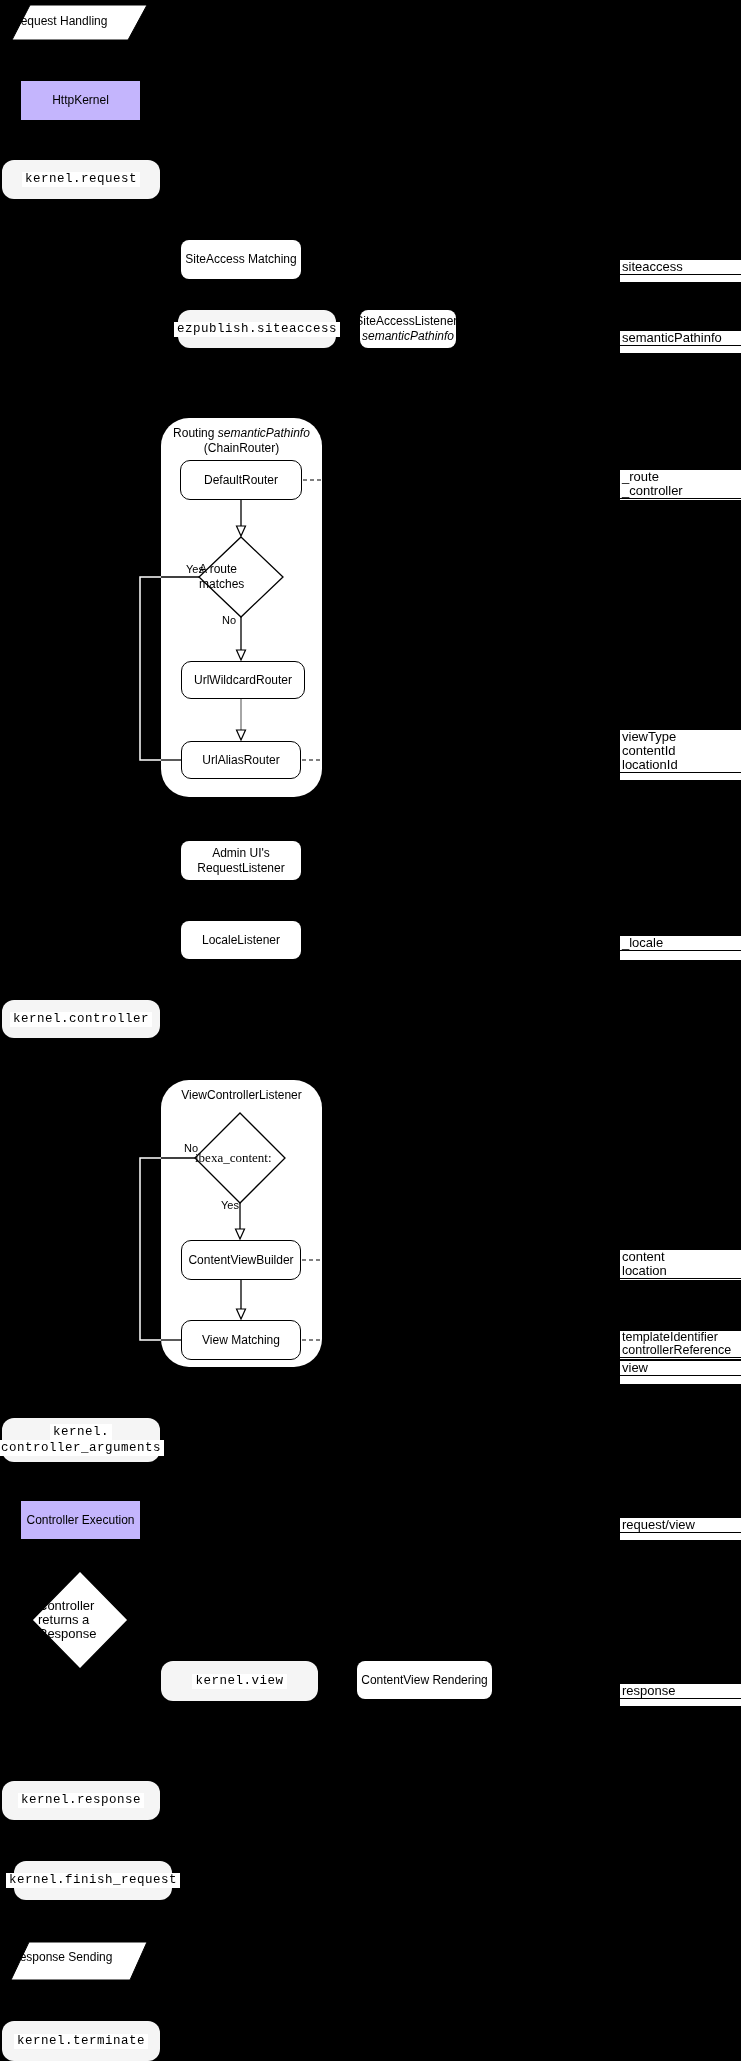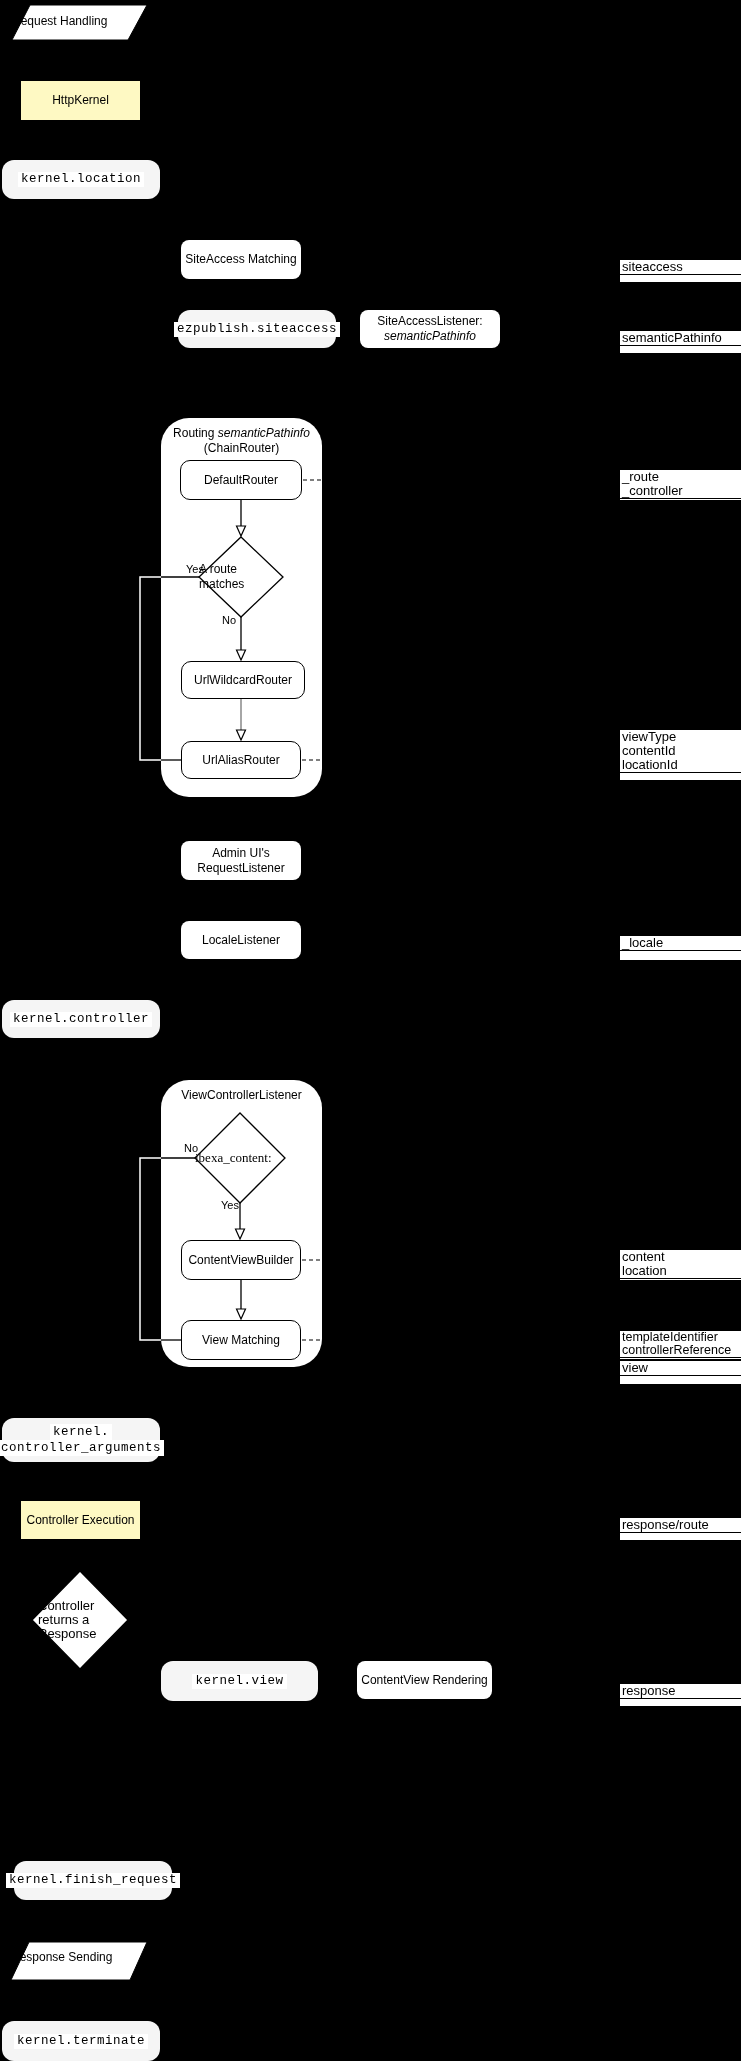--- a/index.html
+++ b/index.html
@@ -1,20 +1,20 @@
 <!DOCTYPE html>
 <html><head>
 <meta charset="utf-8">
 <style>
   html,body{margin:0;padding:0;background:#000;}
   .canvas{position:relative;width:741px;height:2061px;background:#000;overflow:hidden;
           font-family:"Liberation Sans",sans-serif;color:#000;}
   .node{position:absolute;display:flex;align-items:center;justify-content:center;
         text-align:center;font-size:12px;line-height:15px;z-index:3;}
-  .plain{background:#fef9c3;}
+  .plain{background:#c4b5fd;}
   .r8{background:#fff;border-radius:8px;}
   .bordered{background:#fff;border:1.3px solid #000;border-radius:10px;box-sizing:border-box;}
   .event{background:#f5f5f5;border-radius:12px;font-family:"Liberation Mono",monospace;
          font-size:12.5px;letter-spacing:0.5px;}
   .event .hl{background:#fff;padding:0 3px;white-space:pre;}
   .container-box{position:absolute;background:#fff;border-radius:28px;z-index:1;}
   .container-title{position:absolute;z-index:3;text-align:center;font-size:12px;line-height:15px;width:161px;}
   .ml{white-space:pre-line;}
   .bar{position:absolute;left:620px;width:121px;background:#fff;z-index:3;
        font-size:13px;line-height:14px;box-sizing:border-box;}
@@ -66,30 +66,30 @@
     <polygon points="241,537 283,577 241,617 199,577" fill="#fff" stroke="#000" stroke-width="1.3"></polygon>
     <polygon points="240,1113 285,1158 240,1203 195,1158" fill="#fff" stroke="#000" stroke-width="1.3"></polygon>
     <polygon points="80,1571 128,1620 80,1669 32,1620" fill="#fff" stroke="#000" stroke-width="1.3"></polygon>
   </svg>
 
   <div class="dtext" style="left:12px;top:14px;width:135px;font-size:12px;">Request Handling</div>
 
   <div class="node plain" style="left:21px;top:81px;width:119px;height:39px;">HttpKernel</div>
 
   <div class="node event" style="left:2px;top:160px;width:158px;height:39px;">
-    <span class="hl">kernel.location</span>
+    <span class="hl">kernel.request</span>
   </div>
 
   <div class="node r8" style="left:181px;top:240px;width:120px;height:39px;">SiteAccess Matching</div>
 
   <div class="node event" style="left:178px;top:310px;width:158px;height:38px;">
     <span class="hl">ezpublish.siteaccess</span>
   </div>
 
-  <div class="node r8" style="left:360px;top:310px;width:140px;height:38px;">
+  <div class="node r8" style="left:360px;top:310px;width:96px;height:38px;">
     <span>
       <span>SiteAccessListener:</span><br>
       <i>semanticPathinfo</i>
     </span>
   </div>
 
   <div class="container-title" style="left:161px;top:426px;">
     <span>Routing </span><i>semanticPathinfo</i><br>
     <span>(ChainRouter)</span>
   </div>
@@ -134,20 +134,23 @@
   <div class="dtext ml" style="left:38px;top:1599px;width:84px;font-size:13px;line-height:14px;">Controller
 returns a
 Response</div>
 
   <div class="node event" style="left:161px;top:1661px;width:157px;height:40px;">
     <span class="hl">kernel.view</span>
   </div>
 
   <div class="node r8" style="left:357px;top:1661px;width:135px;height:38px;">ContentView Rendering</div>
 
+  <div class="node event" style="left:2px;top:1781px;width:158px;height:39px;">
+    <span class="hl">kernel.response</span>
+  </div>
 
   <div class="node event" style="left:2px;top:1861px;width:158px;height:39px;margin-left:12px;">
     <span class="hl">kernel.finish_request</span>
   </div>
 
   <div class="dtext" style="left:11px;top:1950px;width:136px;font-size:12px;">Response Sending</div>
 
   <div class="node event" style="left:2px;top:2021px;width:158px;height:40px;">
     <span class="hl">kernel.terminate</span>
   </div>
@@ -175,19 +178,19 @@
 location</div>
   </div>
   <div class="bar lh13" style="top:1331px;height:28px;">
     <div class="bar-text">templateIdentifier
 controllerReference</div>
   </div>
   <div class="bar" style="top:1361px;height:23px;">
     <div class="bar-text">view</div>
   </div>
   <div class="bar" style="top:1518px;height:22px;">
-    <div class="bar-text">response/route</div>
+    <div class="bar-text">request/view</div>
   </div>
   <div class="bar" style="top:1684px;height:22px;">
     <div class="bar-text">response</div>
   </div>
 
 </div>
 
 </body></html>

